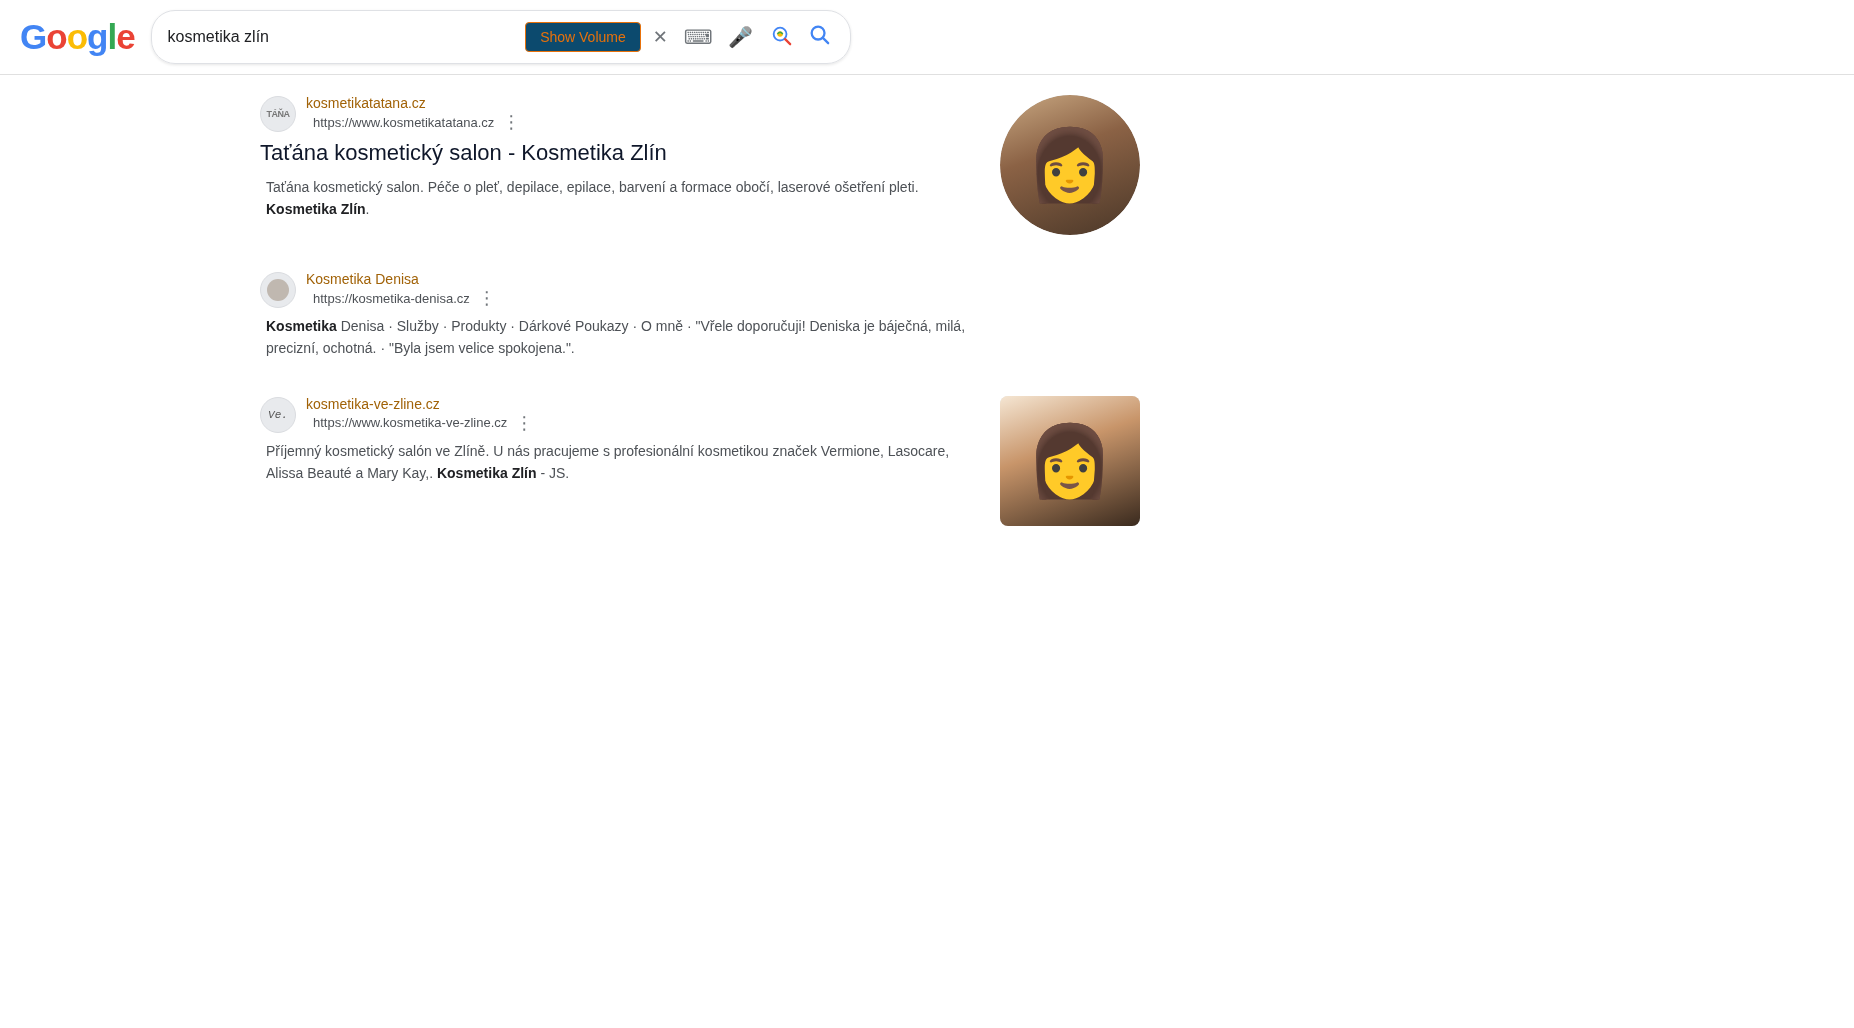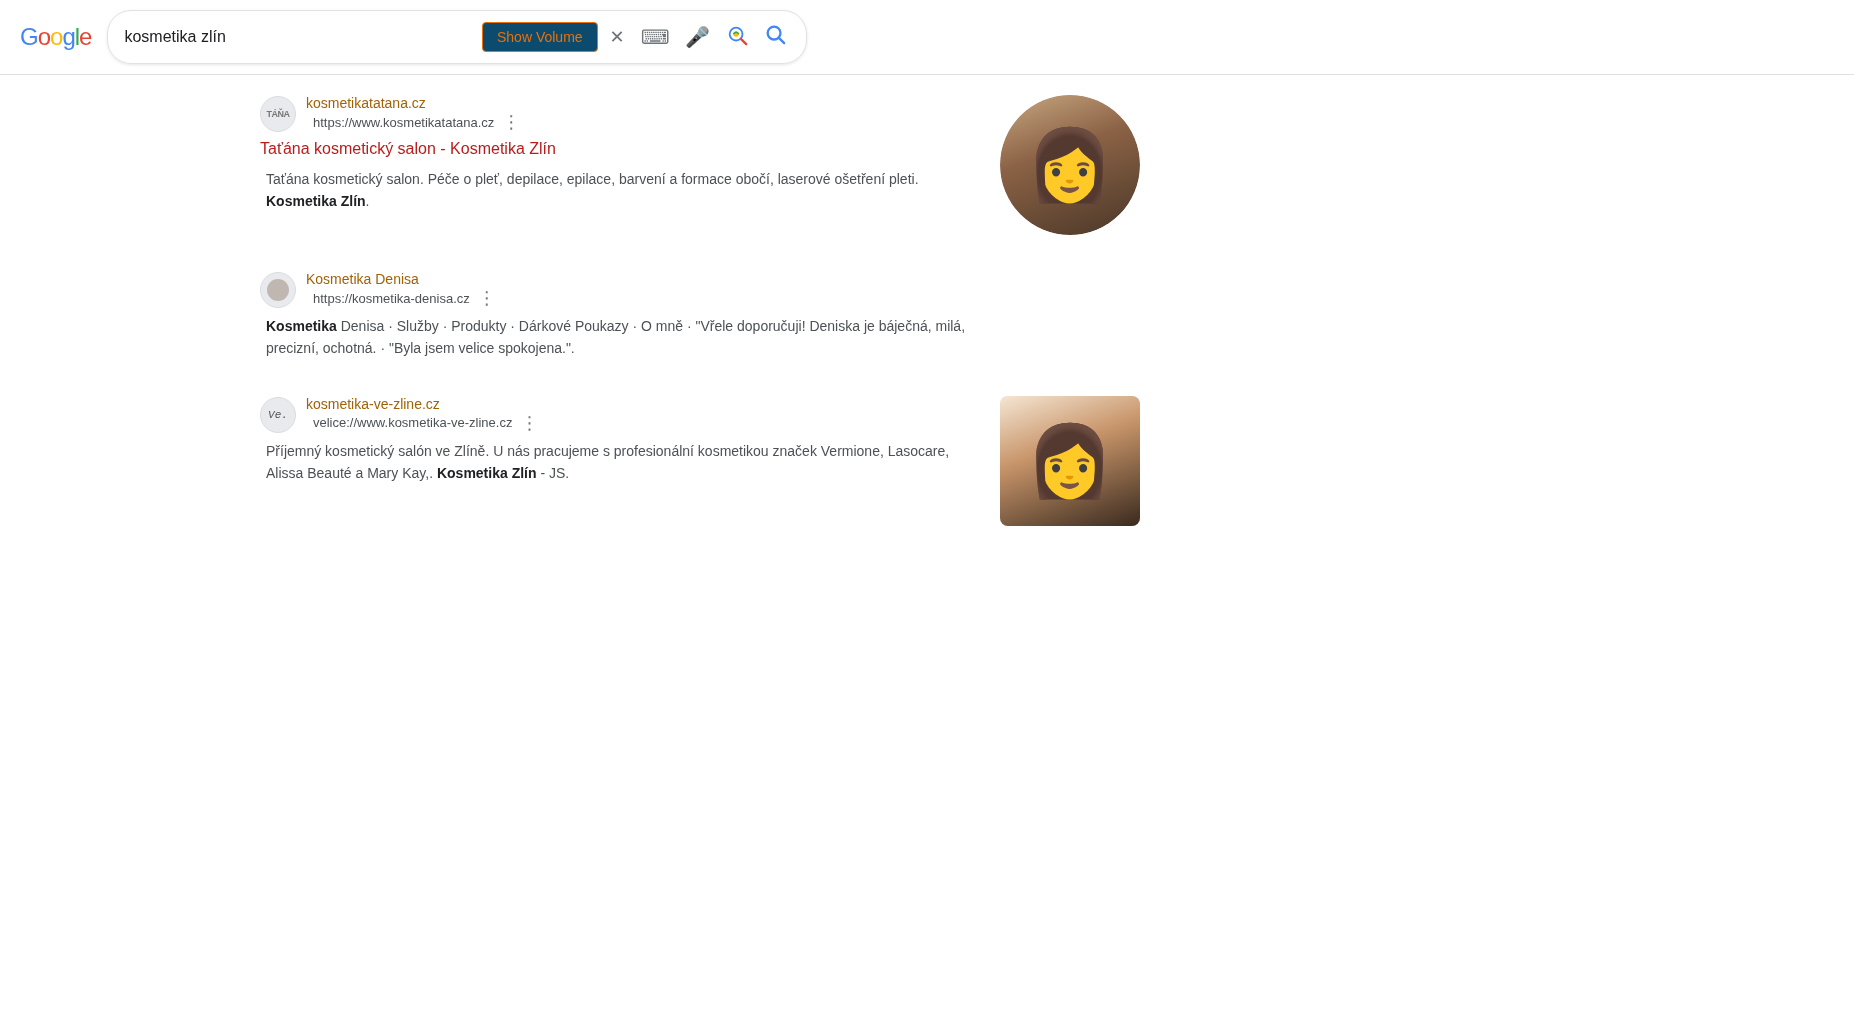--- a/index.html
+++ b/index.html
@@ -8,22 +8,22 @@
     
     .header {
       display: flex;
       align-items: center;
       padding: 10px 20px;
       border-bottom: 1px solid #e0e0e0;
       gap: 16px;
       background: #fff;
     }
     .google-logo {
-      font-size: 24px;
-      font-weight: 400;
+      font-size: 35px;
+      font-weight: 700;
       letter-spacing: -1px;
       flex-shrink: 0;
       text-align: center;
     }
     .logo-g { color: #4285F4; }
     .logo-o1 { color: #EA4335; }
     .logo-o2 { color: #FBBC05; }
     .logo-g2 { color: #4285F4; }
     .logo-l { color: #34A853; }
     .logo-e { color: #EA4335; }
@@ -146,22 +146,22 @@
       color: #4d5156;
       padding-left: 7px;
     }
     .three-dots {
       font-size: 18px;
       color: #70757a;
       cursor: pointer;
       padding: 0 2px;
     }
     .result-title {
-      font-size: 16px;
-      color: #b91c1c;
+      font-size: 22px;
+      color: #0f172a;
       text-decoration: none;
       display: block;
       margin-bottom: 8px;
       line-height: 1.3;
       cursor: pointer;
     }
     .result-snippet {
       font-size: 14px;
       color: #4d5156;
       line-height: 1.6;
@@ -315,21 +315,21 @@
 
   <div class="result-item">
     <div class="result-left">
       <div class="result-source">
         <div class="favicon">
           <span class="favicon-ve">Ve.</span>
         </div>
         <div class="source-info">
           <span class="source-name">kosmetika-ve-zline.cz</span>
           <div class="source-url-row">
-            <span class="source-url">velice://www.kosmetika-ve-zline.cz</span>
+            <span class="source-url">https://www.kosmetika-ve-zline.cz</span>
             <span class="three-dots">⋮</span>
           </div>
         </div>
       </div>
       <div class="result-snippet">
         Příjemný kosmetický salón ve Zlíně. U nás pracujeme s profesionální kosmetikou značek Vermione, Lasocare, Alissa Beauté a Mary Kay,. <b>Kosmetika Zlín</b> - JS.
       </div>
     </div>
     <div class="result-image-rect">
       <div class="img-veronika"></div>

